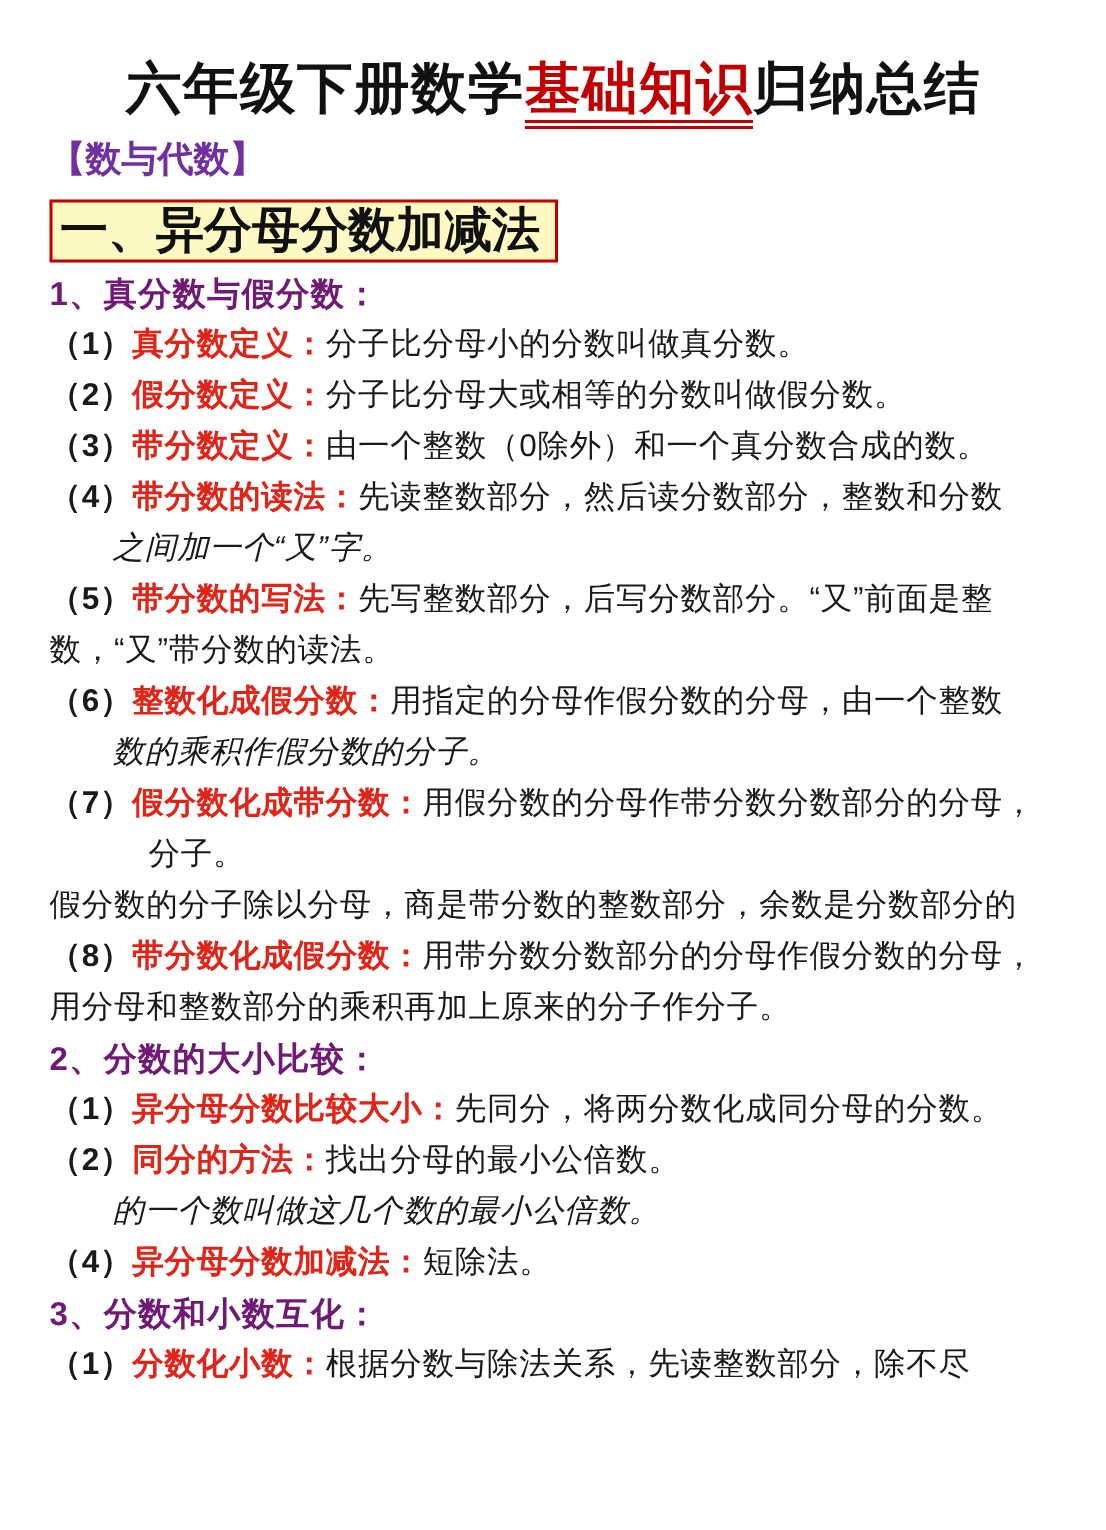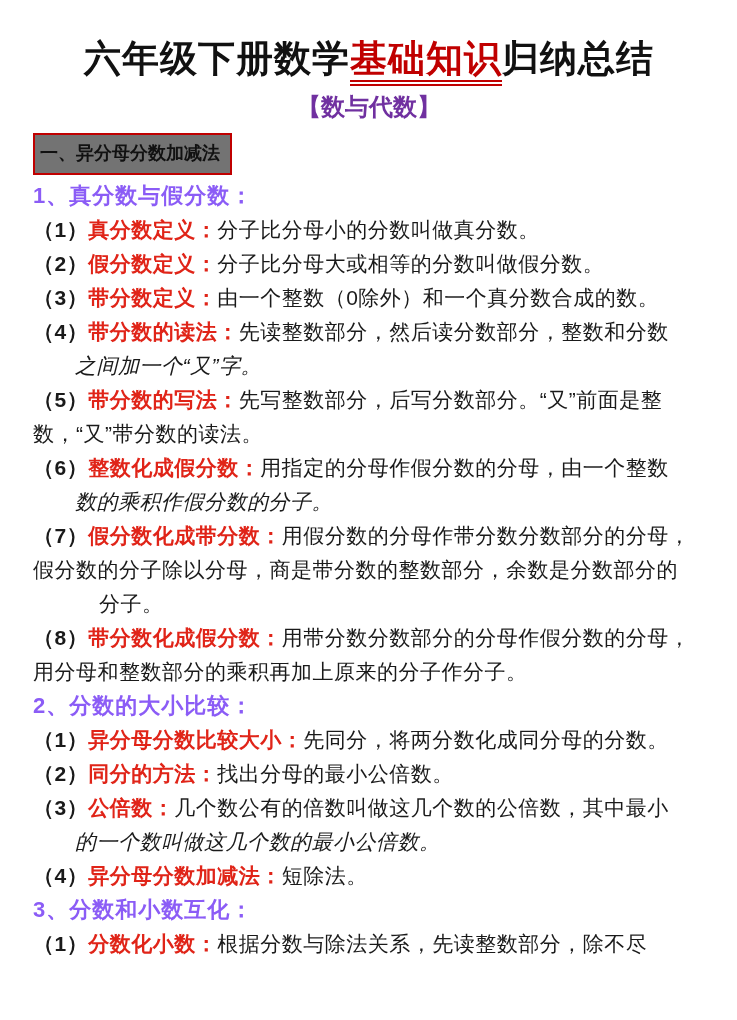--- a/index.html
+++ b/index.html
@@ -28,44 +28,44 @@
     color: #111111;
     white-space: nowrap;
   }
   .title .hl {
     color: #c00000;
     border-bottom: 6px double #c00000;
     padding-bottom: 1px;
   }
   .subtitle {
     margin-top: 9px;
-    text-align: center;
+    text-align: left;
     font-size: 24px;
     font-weight: 700;
     line-height: 28px;
     color: #7030a0;
   }
   
   .section-box {
     display: inline-block;
     margin-top: 12px;
     border: 2px solid #c00000;
     padding: 4px 10px 6px 5px;
-    font-size: 18px;
+    font-size: 32px;
     font-weight: 800;
     line-height: 28px;
     color: #111111;
-    background: #737373;
+    background: #fef9c3;
   }
   
   .content { margin-top: 4px; }
   .subsection-heading {
     font-size: 22px;
     font-weight: 700;
-    color: #8b5cf6;
+    color: #701a75;
     line-height: 34px;
     letter-spacing: 1px;
   }
   .row {
     font-size: 21px;
     line-height: 34px;
     letter-spacing: 0.5px;
     color: #1a1a1a;
     font-weight: 500;
     white-space: nowrap;
@@ -92,30 +92,29 @@
         <div class="row"><span class="num">（1）</span><span class="term">真分数定义：</span><span class="txt">分子比分母小的分数叫做真分数。</span></div>
         <div class="row"><span class="num">（2）</span><span class="term">假分数定义：</span><span class="txt">分子比分母大或相等的分数叫做假分数。</span></div>
         <div class="row"><span class="num">（3）</span><span class="term">带分数定义：</span><span class="txt">由一个整数（0除外）和一个真分数合成的数。</span></div>
         <div class="row"><span class="num">（4）</span><span class="term">带分数的读法：</span><span class="txt">先读整数部分，然后读分数部分，整数和分数</span></div>
         <div class="row indent-2">之间加一个“又”字。</div>
         <div class="row"><span class="num">（5）</span><span class="term">带分数的写法：</span><span class="txt">先写整数部分，后写分数部分。“又”前面是整</span></div>
         <div class="row">数，“又”带分数的读法。</div>
         <div class="row"><span class="num">（6）</span><span class="term">整数化成假分数：</span><span class="txt">用指定的分母作假分数的分母，由一个整数</span></div>
         <div class="row indent-2">数的乘积作假分数的分子。</div>
         <div class="row"><span class="num">（7）</span><span class="term">假分数化成带分数：</span><span class="txt">用假分数的分母作带分数分数部分的分母，</span></div>
+        <div class="row indent-3">分子。</div>
         <div class="row">假分数的分子除以分母，商是带分数的整数部分，余数是分数部分的</div>
-        <div class="row indent-3">分子。</div>
         <div class="row"><span class="num">（8）</span><span class="term">带分数化成假分数：</span><span class="txt">用带分数分数部分的分母作假分数的分母，</span></div>
         <div class="row">用分母和整数部分的乘积再加上原来的分子作分子。</div>
       </div>
       <div class="subsection">
         <div class="subsection-heading">2、分数的大小比较：</div>
         <div class="row"><span class="num">（1）</span><span class="term">异分母分数比较大小：</span><span class="txt">先同分，将两分数化成同分母的分数。</span></div>
         <div class="row"><span class="num">（2）</span><span class="term">同分的方法：</span><span class="txt">找出分母的最小公倍数。</span></div>
-        <div class="row"><span class="num">（3）</span><span class="term">公倍数：</span><span class="txt">几个数公有的倍数叫做这几个数的公倍数，其中最小</span></div>
         <div class="row indent-2">的一个数叫做这几个数的最小公倍数。</div>
         <div class="row"><span class="num">（4）</span><span class="term">异分母分数加减法：</span><span class="txt">短除法。</span></div>
       </div>
       <div class="subsection">
         <div class="subsection-heading">3、分数和小数互化：</div>
         <div class="row"><span class="num">（1）</span><span class="term">分数化小数：</span><span class="txt">根据分数与除法关系，先读整数部分，除不尽</span></div>
       </div>
     </div>
 
 </div>

